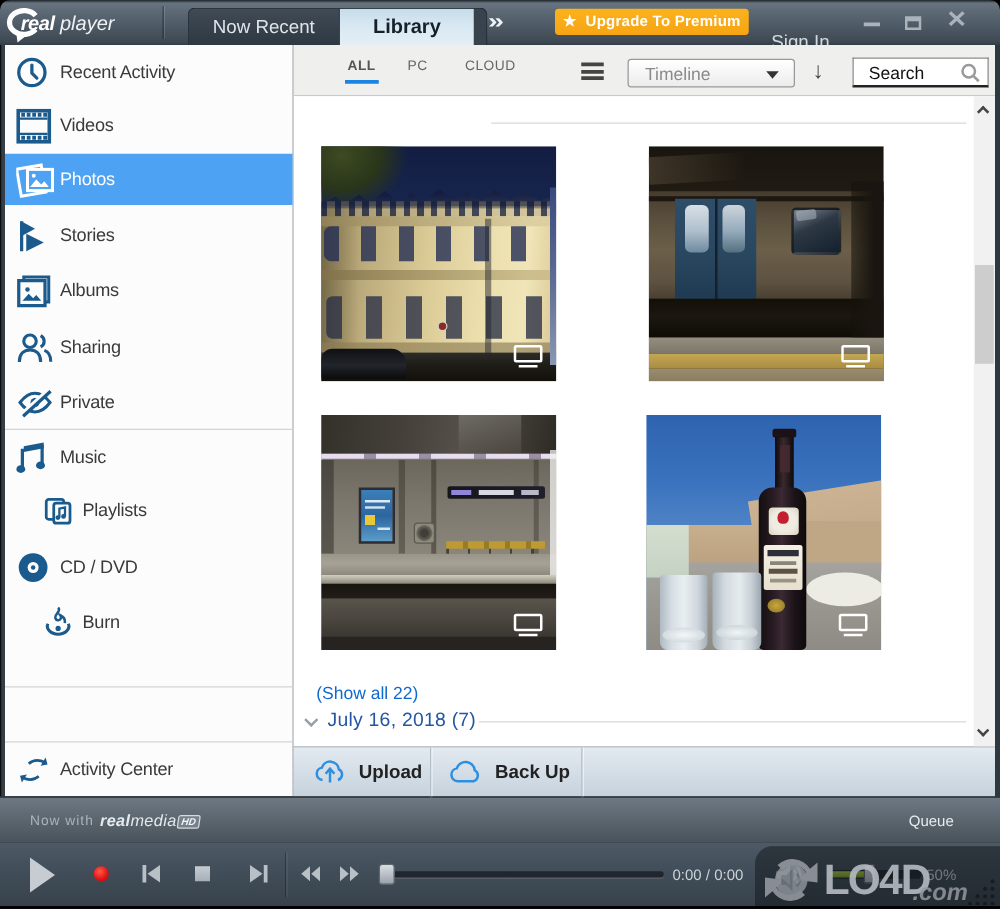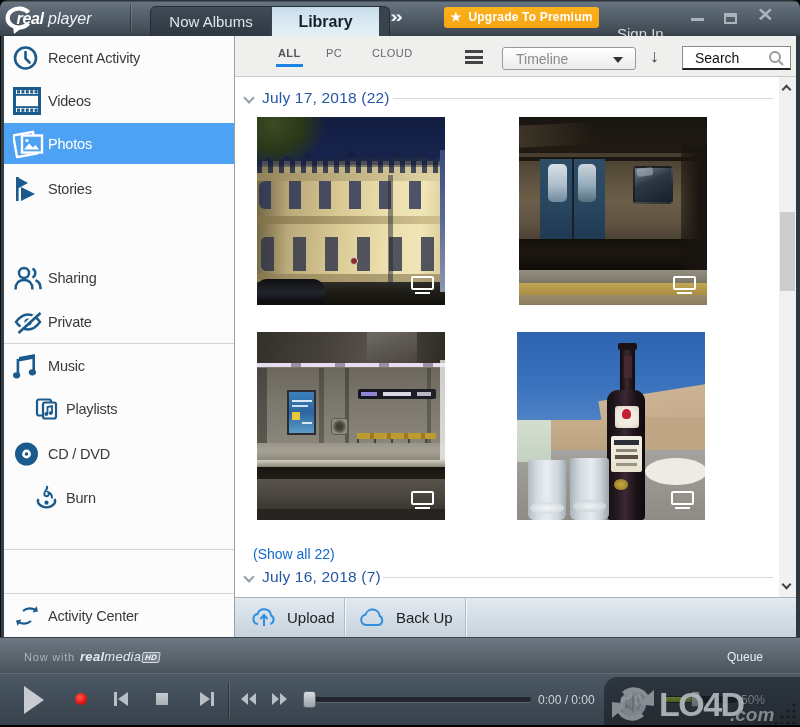--- a/index.html
+++ b/index.html
@@ -64,21 +64,21 @@
 .dline { position:absolute; height:1px; background:#d9d9d9; }
 .photo { position:absolute; width:188px; height:188px; overflow:hidden; }
 .pcicon { position:absolute; right:11px; bottom:11px; width:23px; height:18px; }
 .pcicon .scr { position:absolute; left:0; top:0; width:23px; height:14px; border:2px solid #fff; border-radius:2px; }
 .pcicon .base { position:absolute; left:4px; bottom:0; width:15px; height:2px; background:#fff; }
 #showall { position:absolute; left:18px; top:469px; font-size:14px; color:#0f6ad0; }
 
 #toolbar { position:absolute; left:0; top:561px; width:561px; height:40px;
   background:linear-gradient(180deg,#e3eaf0 0%,#d3dde6 55%,#c6d2dc 100%); border-top:1px solid #aab4bd; }
 #toolbar .tsep { position:absolute; top:0; width:1px; height:40px; background:#b4bec7; box-shadow:1px 0 0 rgba(255,255,255,.7); }
-#toolbar .tlabel { position:absolute; top:11px; font-size:15px; color:#222; }
+#toolbar .tlabel { position:absolute; top:11px; font-size:15px; color:#222;font-weight:bold; }
 
 #sbar { position:absolute; left:779px; top:77px; width:17px; height:520px; background:#f1f1f1; }
 #sbar .thumb { position:absolute; left:1px; top:135px; width:15px; height:79px; background:#cdcdcd; }
 #sbar .ar { position:absolute; left:4px; width:7px; height:7px; border-right:2px solid #444; border-bottom:2px solid #444; }
 #rborder { position:absolute; left:796px; top:36px; width:4px; height:601px; background:#30383f; }
 #lborder { position:absolute; left:0; top:36px; width:4px; height:601px; background:#363e46; border-left:1px solid #0a0d10; }
 
 #statusbar { position:absolute; left:0; top:637px; width:800px; height:36px;
   background:linear-gradient(180deg,#6d7883 0%,#5b666f 50%,#4a545d 100%); border-top:1px solid #3a434b; }
 #statusbar .nw { position:absolute; left:24px; top:13px; font-size:11px; color:#aab4bc; letter-spacing:.8px; }
@@ -96,21 +96,21 @@
 <div id="win">
   <div id="titlebar">
     <svg id="logo" viewBox="0 0 120 34" style="left:3px;top:2px;width:120px;height:34px;">
       <path d="M25.5 10.5 A 11.5 9.5 0 1 0 25.5 21.5" fill="none" stroke="#fff" stroke-width="4.2"></path>
       <path d="M10 24 L20 25 L11 32 Z" fill="#fff"></path>
       <text x="13.5" y="22" font-size="16" font-weight="bold" font-style="italic" fill="#fff" letter-spacing="-0.3" font-family="Liberation Sans">real</text>
       <text x="45" y="22" font-size="16" font-style="italic" fill="#eef2f5" font-family="Liberation Sans">player</text>
     </svg>
     <div id="tbsep1"></div>
     <div id="tabgroup">
-      <div id="tab-np">Now Albums</div>
+      <div id="tab-np">Now Recent</div>
       <div id="tab-lib">Library</div>
     </div>
     <div id="chev">»</div>
     <div id="upgrade">★&nbsp; Upgrade To Premium</div>
     <div id="signin">Sign In</div>
     <div id="btn-min" class="winbtn"></div>
     <div id="btn-max" class="winbtn"></div>
     <div id="btn-close" class="winbtn">✕</div>
   </div>
 
@@ -154,20 +154,29 @@
       <span class="lb">Photos</span>
     </div>
     <div class="sitem" style="top:131px;">
       <svg class="ic" width="26" height="28" viewBox="0 0 26 28">
         <path d="M4 2 L15 8 L4 14 Z" fill="#1a5a8c"></path>
         <path d="M8 12 L22 19 L8 26 Z" fill="#1a5a8c"></path>
         <rect x="3" y="2" width="2.6" height="24" fill="#1a5a8c"></rect>
       </svg>
       <span class="lb">Stories</span>
     </div>
+    <div class="sitem" style="top:175px;">
+      <svg class="ic" width="28" height="27" viewBox="0 0 28 27">
+        <path d="M6 5 L6 2 L26 2 L26 22 L23 22" fill="none" stroke="#1a5a8c" stroke-width="2.4"></path>
+        <rect x="2" y="5" width="21" height="20" fill="none" stroke="#1a5a8c" stroke-width="2.6"></rect>
+        <circle cx="9" cy="12" r="1.8" fill="#1a5a8c"></circle>
+        <path d="M5 21 L10 15.5 L13.5 19 L16 16.5 L20 21 Z" fill="#1a5a8c"></path>
+      </svg>
+      <span class="lb">Albums</span>
+    </div>
     <div class="sitem" style="top:220px;">
       <svg class="ic" width="30" height="27" viewBox="0 0 30 27">
         <circle cx="11" cy="8.5" r="5" fill="none" stroke="#1a5a8c" stroke-width="2.5"></circle>
         <path d="M2.5 25 C2.5 18.5 6 15.5 11 15.5 C16 15.5 19.5 18.5 19.5 25" fill="none" stroke="#1a5a8c" stroke-width="2.5"></path>
         <path d="M19.5 4 A5 5 0 0 1 19.5 13" fill="none" stroke="#1a5a8c" stroke-width="2.5"></path>
         <path d="M22.5 15.8 C26 17 27.6 20.3 27.6 24.8" fill="none" stroke="#1a5a8c" stroke-width="2.5"></path>
       </svg>
       <span class="lb">Sharing</span>
     </div>
     <div class="sitem" style="top:264px;">
@@ -242,21 +251,20 @@
       <div id="dlarrow">↓</div>
       <div id="searchbox">
           <span class="sl">Search</span>
         <svg style="position:absolute;right:5px;top:3px" width="17" height="17" viewBox="0 0 17 17">
           <circle cx="7" cy="7" r="5" fill="none" stroke="#9a9a9a" stroke-width="2"></circle>
           <line x1="11" y1="11" x2="15" y2="15" stroke="#9a9a9a" stroke-width="2"></line>
         </svg>
       </div>
     </div>
     <div id="scroller">
-      <div class="dhead" style="top:12px;"><span class="ch"></span>July 17, 2018 (22)</div>
       <div class="dline" style="left:158px; top:21px; width:380px;"></div>
       <div class="photo" id="ph1" style="left:22px; top:40px;">
         <div style="position:absolute;left:0;top:0;width:188px;height:188px;background:linear-gradient(180deg,#131d42 0%,#17254e 25%,#1d2d5a 38%);"></div>
         <div style="position:absolute;left:-22px;top:-26px;width:92px;height:80px;background:radial-gradient(ellipse at 42% 42%, #3d4a22 0%, #2a3619 40%, rgba(20,30,60,0) 70%);"></div>
         <div style="position:absolute;left:0px;top:48px;width:188px;height:127px;background:linear-gradient(95deg,#9c8c60 0%,#bfae7e 22%,#dbcb96 45%,#ecdfae 68%,#f0e5b8 85%,#d8c692 100%);"></div>
         <div style="position:absolute;left:0;top:48px;width:30px;height:127px;background:linear-gradient(90deg,rgba(50,44,26,.38),rgba(50,44,26,0));"></div>
         <div style="position:absolute;left:0;top:34px;width:188px;height:16px;background:linear-gradient(178deg,rgba(19,29,66,.96) 30%,rgba(70,72,78,.55));clip-path:polygon(0 100%,0 78%,6% 40%,10% 78%,16% 30%,21% 70%,27% 10%,33% 65%,38% 25%,44% 60%,50% 0%,56% 55%,62% 18%,68% 60%,74% 8%,80% 55%,86% 20%,93% 60%,100% 30%,100% 100%);"></div>
         <div style="position:absolute;left:0px;top:44px;width:188px;height:12px;background:repeating-linear-gradient(90deg,rgba(26,34,64,.8) 0 5px,rgba(150,140,110,.35) 5px 11px);"></div>
         <div style="position:absolute;left:0px;top:56px;width:188px;height:8px;background:linear-gradient(90deg,rgba(150,134,92,.8),rgba(220,206,158,.7));"></div>
         <div style="position:absolute;left:2px;top:64px;width:180px;height:28px;background:repeating-linear-gradient(90deg,rgba(36,46,84,.8) 0 12px,rgba(230,220,172,0) 12px 30px);border-radius:6px;"></div>

